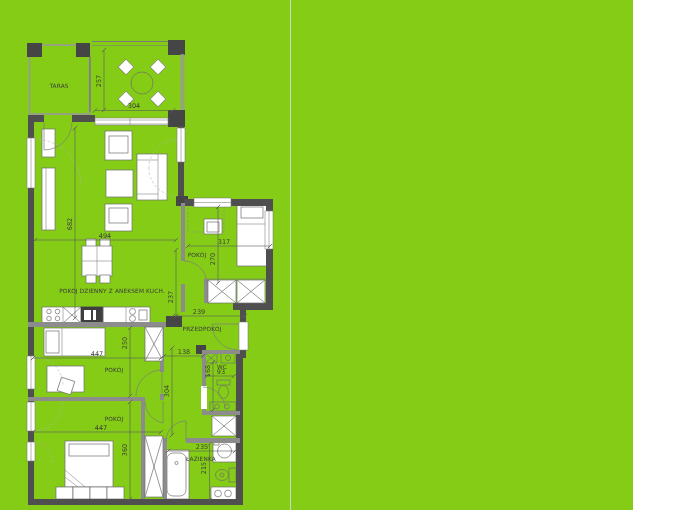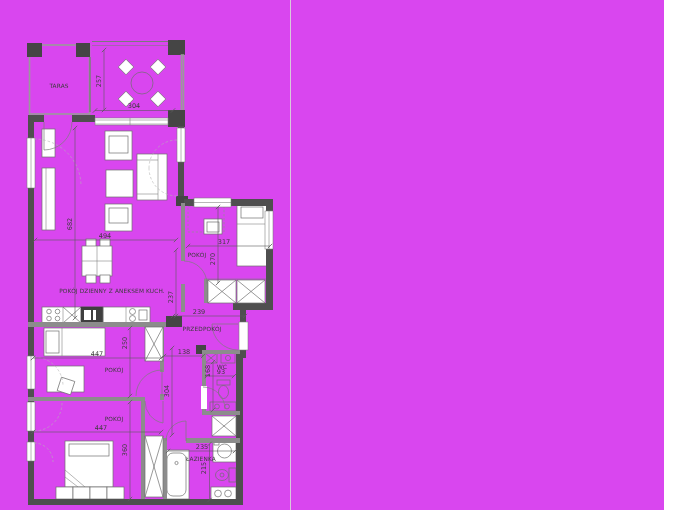--- a/index.html
+++ b/index.html
@@ -1,17 +1,17 @@
 <!DOCTYPE html>
 <html><head>
 <meta charset="utf-8">
 <style>
   html,body{margin:0;padding:0;background:#ffffff;}
-  .page{position:relative;width:664px;height:510px;background:#d946ef;overflow:hidden;
-        font-family:"DejaVu Sans",sans-serif;}
+  .page{position:relative;width:585px;height:510px;background:#84cc16;overflow:hidden;
+        font-family:"DejaVu Sans",sans-serif;padding-left:48px;}
   svg{position:absolute;left:0;top:0;}
   .wall{fill:#4f4f4f;}
   .part{fill:#8c8c8c;}
   .blk{fill:#454545;}
   .thin{fill:none;stroke:#9a9a9a;stroke-width:1.6;}
   .fur{fill:#ffffff;stroke:#6f6f6f;stroke-width:0.7;}
   .furn{fill:none;stroke:#6f6f6f;stroke-width:0.7;}
   .dk{fill:#3f3f3f;stroke:#3f3f3f;stroke-width:0.5;}
   .win{fill:#ffffff;stroke:#7a7a7a;stroke-width:0.55;}
   .winline{stroke:#7a7a7a;stroke-width:0.55;fill:none;}

